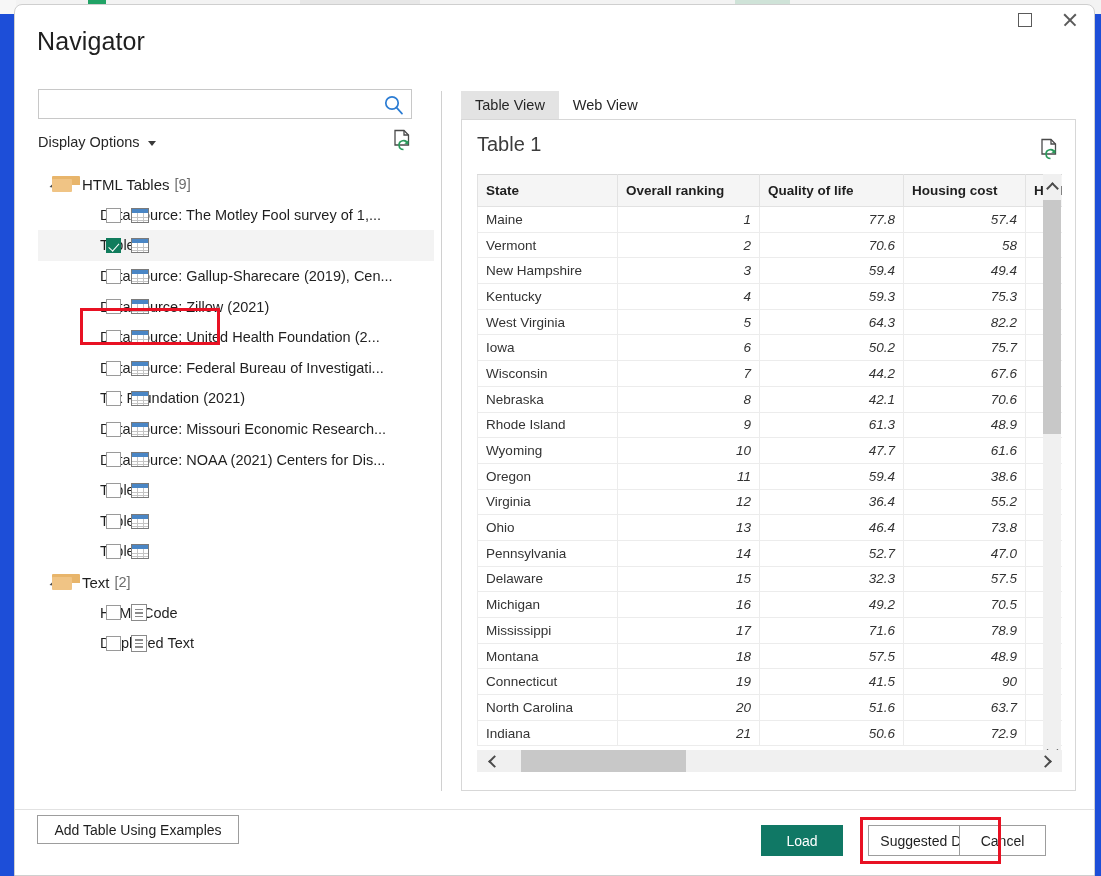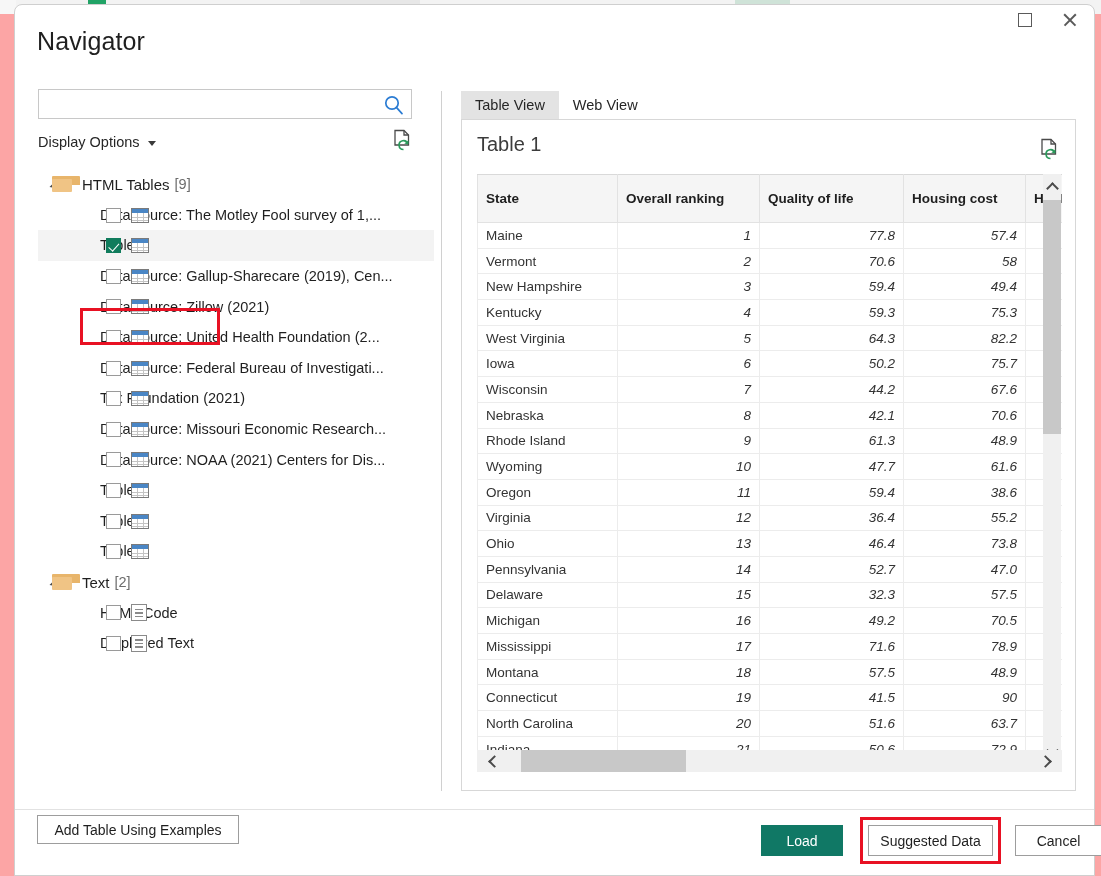--- a/index.html
+++ b/index.html
@@ -6,21 +6,21 @@
   html, body {
     margin: 0; padding: 0;
     width: 1101px; height: 876px;
     background: #ffffff;
     font-family: "Liberation Sans", sans-serif;
     overflow: hidden;
   }
   #root {
     position: relative;
     width: 1101px; height: 876px;
-    background: #fca5a5;
+    background: #1d4ed8;
   }
   
   .backdrop { position:absolute; top:0; left:0; width:1101px; height:14px; background:#f3f3f3; }
   .backdrop .strip-green { position:absolute; left:88px; top:0; width:18px; height:6px; background:#21a366; }
   .backdrop .strip-a { position:absolute; left:300px; top:0; width:120px; height:5px; background:#e7e7e7; }
   .backdrop .strip-b { position:absolute; left:735px; top:0; width:55px; height:5px; background:#cfe3d8; }
   .backdrop .strip-c { position:absolute; left:0; top:0; width:16px; height:14px; background:#f7f7f7; }
 
   
   .dialog {
@@ -138,21 +138,21 @@
     border:1px solid #d7d7d7; background:#ffffff;
   }
   .panel-title { position:absolute; left:15px; top:13px; font-size:20px; color:#3c3c3c; }
   .panel-refresh { position:absolute; right:14px; top:18px; width:22px; height:24px; }
 
   
   .grid { position:absolute; left:15px; top:54px; width:585px; height:590px; overflow:hidden; }
   table.dg { border-collapse:collapse; table-layout:fixed; width:585px; font-size:13.5px; }
   table.dg th {
     background:#f5f5f5; border:1px solid #e2e2e2; border-top:1px solid #d9d9d9;
-    height:27px; text-align:left; padding:16px 8px; font-weight:bold; color:#1f1f1f;
+    height:27px; text-align:left; padding:8px 8px; font-weight:bold; color:#1f1f1f;
     font-size:13.5px; white-space:nowrap; overflow:hidden;
   }
   table.dg td {
     border:1px solid #ececec; height:25.7px; padding:0 8px; color:#333;
     font-size:13.5px; white-space:nowrap; overflow:hidden;
   }
   table.dg td.num { text-align:right; font-style:italic; }
   .c-state { width:140px; }
   .c-rank  { width:142px; }
   .c-qol   { width:144px; }
@@ -184,21 +184,21 @@
     border:1px solid #9d9d9d; background:#ffffff; color:#1f1f1f;
     font-family:"Liberation Sans", sans-serif; font-size:14px;
     display:flex; align-items:center; justify-content:center; cursor:default;
   }
   .btn-add { left:22px; top:810px; width:202px; }
   .btn-load {
     left:746px; top:820px; width:82px; height:31px;
     background:#107865; border:1px solid #107865; color:#ffffff;
   }
   .btn-transform { left:853px; top:820px; width:125px; height:31px; }
-  .btn-cancel { left:1000px; top:820px; width:87px; height:31px; }
+  .btn-cancel { left:944px; top:820px; width:87px; height:31px; }
   .redbox-btn {
     position:absolute; left:845px; top:812px; width:141px; height:47px;
     border:3px solid #e81123; pointer-events:none;
   }
 </style>
 </head>
 <body>
 
 <div id="root">
 

